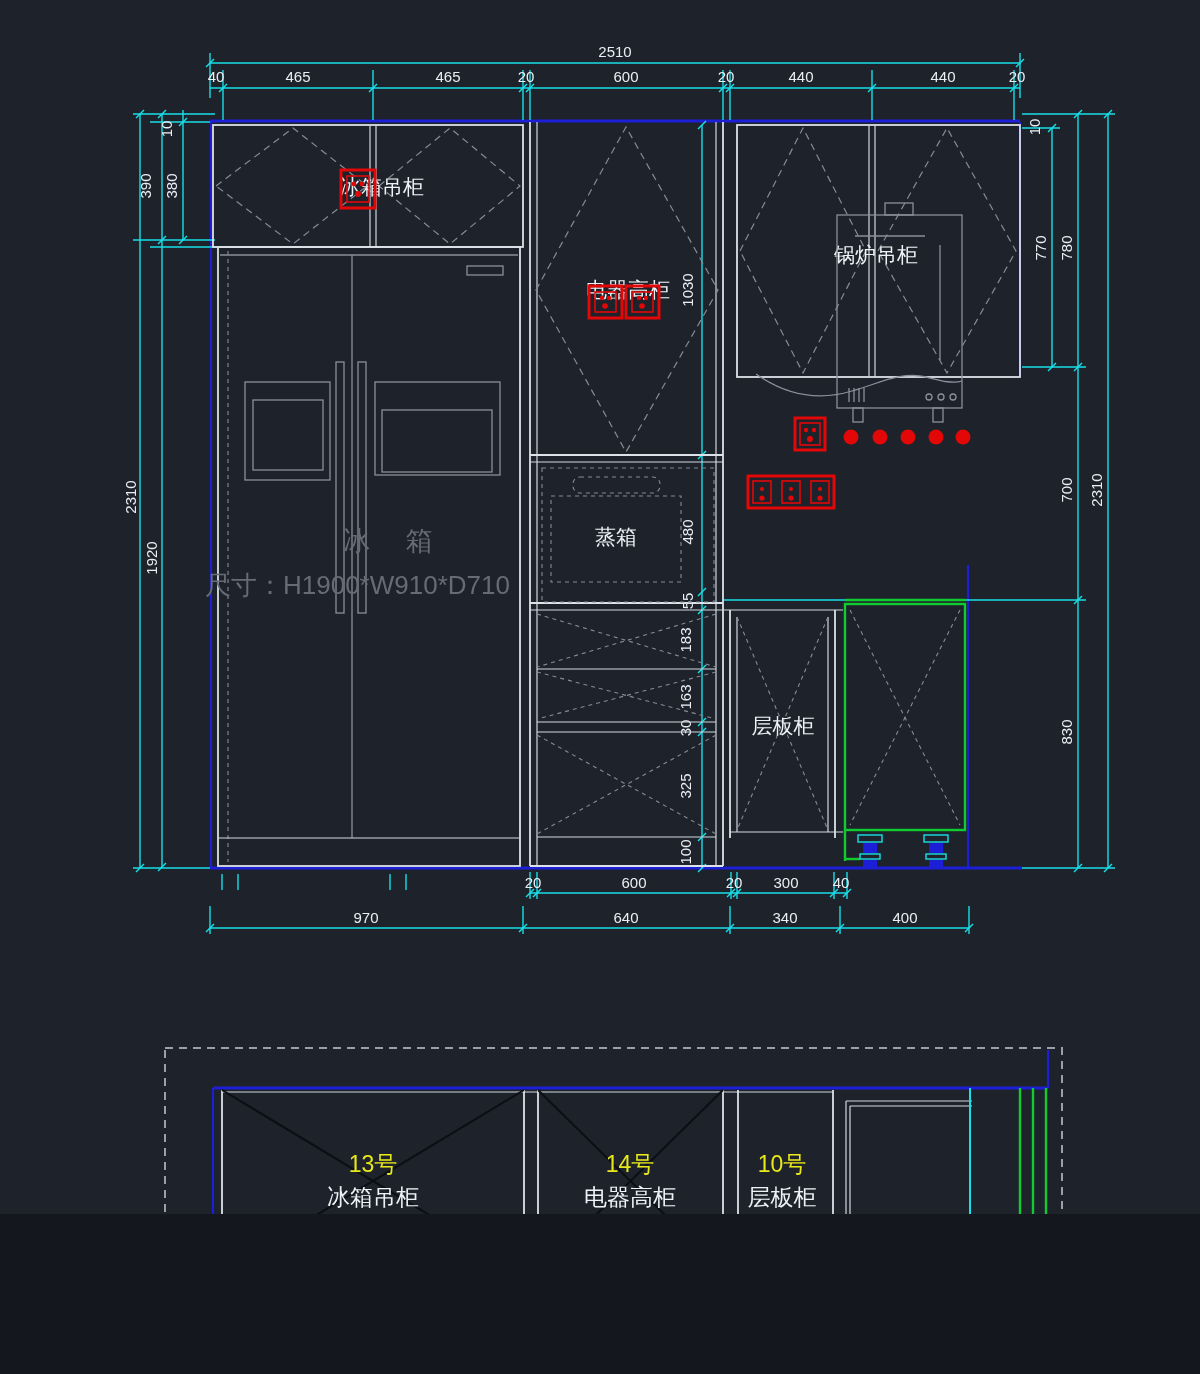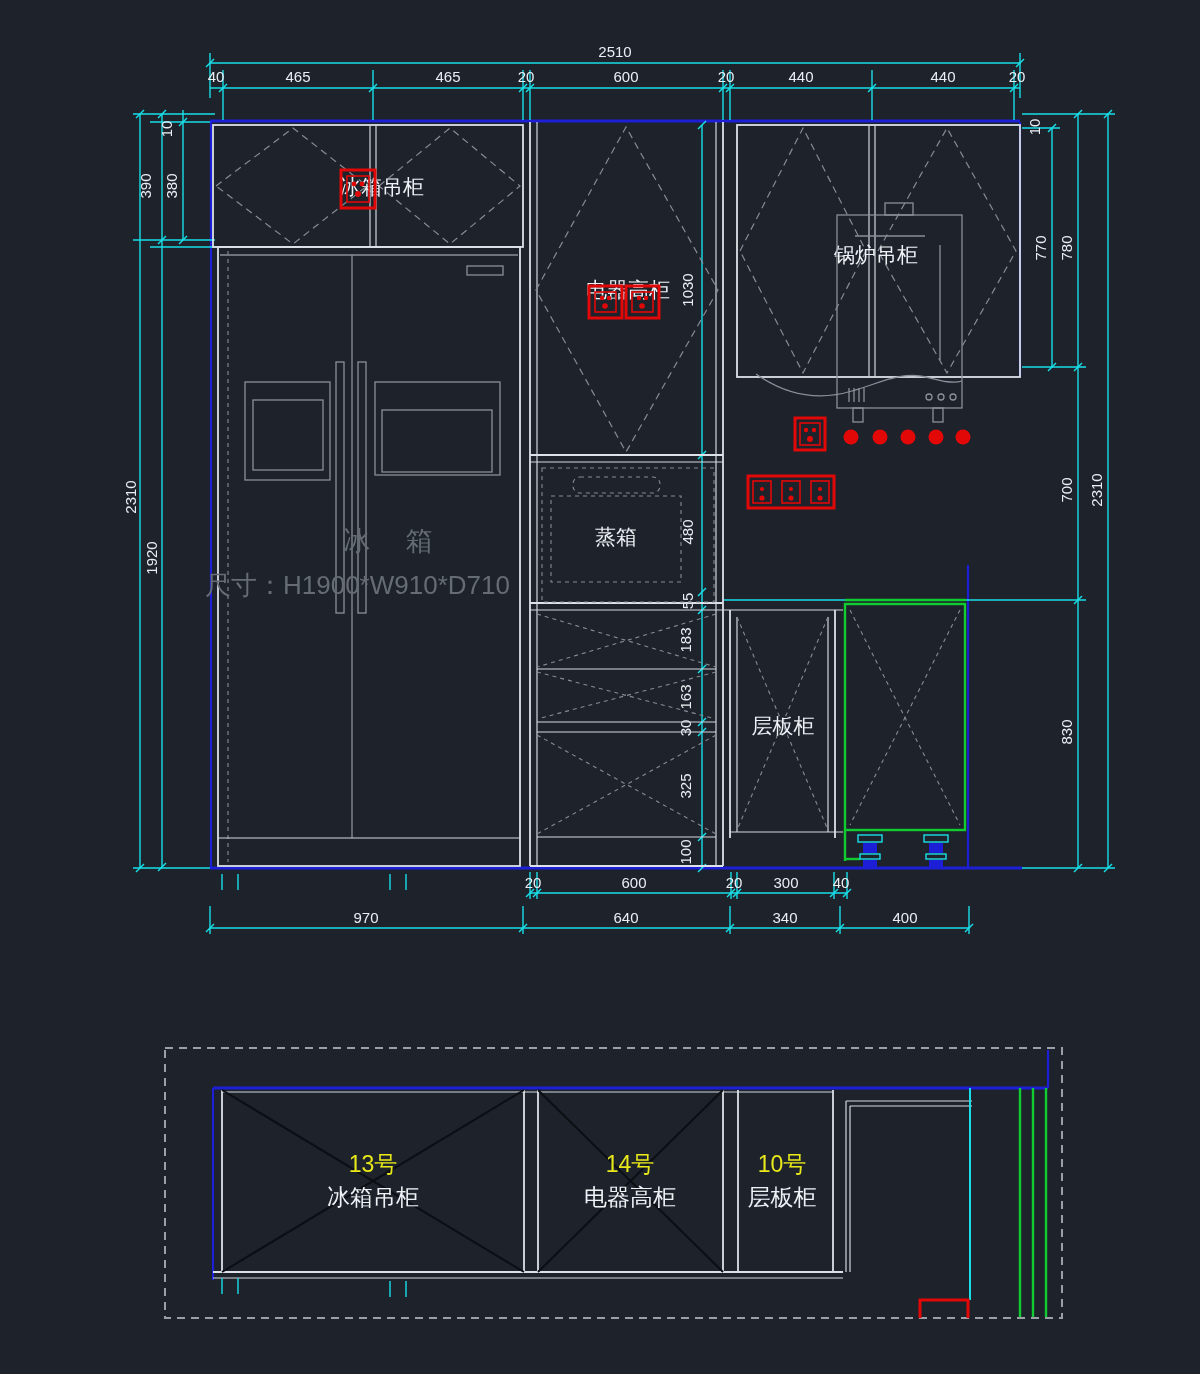--- a/index.html
+++ b/index.html
@@ -1,16 +1,16 @@
 <!DOCTYPE html>
 <html><head>
 <meta charset="utf-8">
 <style>
   html,body{margin:0;padding:0;background:#14171d;}
-  .canvas{position:relative;width:1200px;height:1374px;background:#1d222b;overflow:hidden;
+  .canvas{position:relative;width:1200px;height:1214px;background:#1d222b;overflow:hidden;
           font-family:"Liberation Sans", sans-serif;}
   svg{position:absolute;left:0;top:0;}
   
   .cy{stroke:#19dfe8;stroke-width:1.4;fill:none}
   .cy2{stroke:#19dfe8;stroke-width:2;fill:none}
   .wh{stroke:#dde2e8;stroke-width:1.8;fill:none}
   .wh1{stroke:#d4d9e0;stroke-width:1.2;fill:none}
   .gy{stroke:#8a9099;stroke-width:1.3;fill:none}
   .gd{stroke:#868c95;stroke-width:1.2;fill:none;stroke-dasharray:7 5}
   .gd2{stroke:#868c95;stroke-width:1.1;fill:none;stroke-dasharray:4 4}

